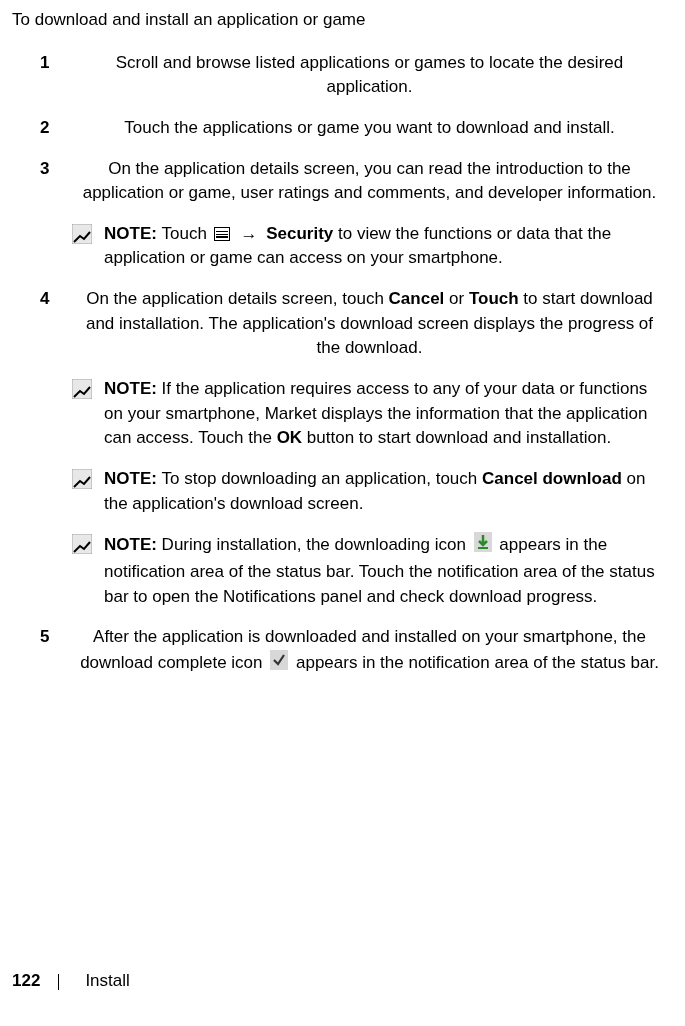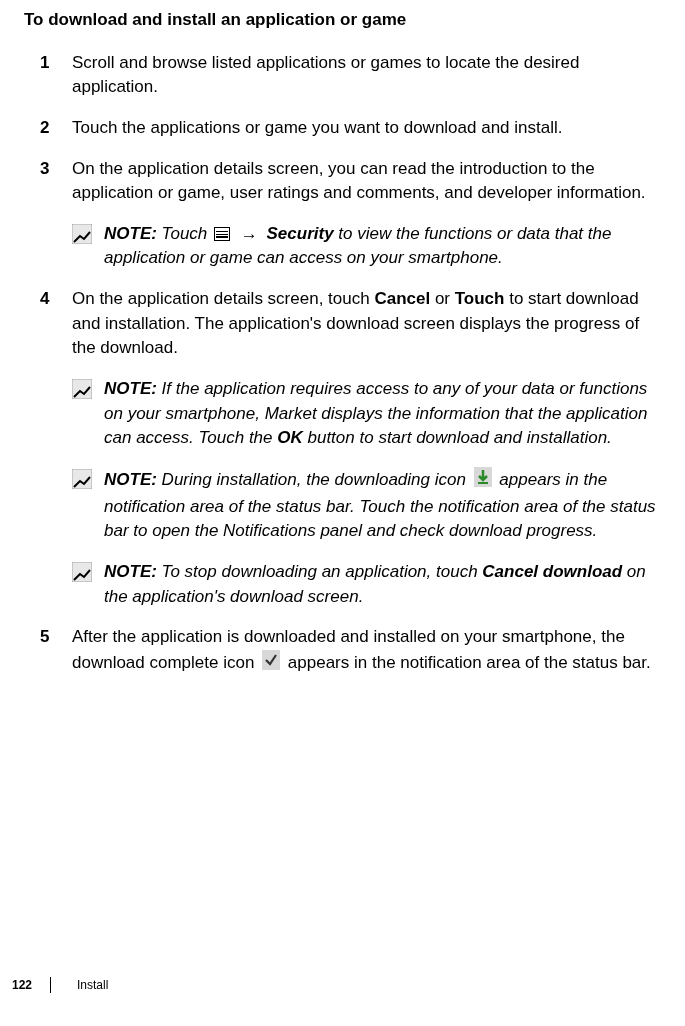--- a/index.html
+++ b/index.html
@@ -12,56 +12,56 @@
       font-size: 17px;
       line-height: 1.45;
       color: #000;
       background: #fff;
       width: 685px;
       height: 1026px;
       position: relative;
       padding: 8px 12px 8px 12px;
     }
     .heading {
-      font-weight: bold;
+      font-weight: normal;
       font-size: 17px;
       margin-bottom: 18px;
-      margin-left: 12px;
+      margin-left: 0;
     }
     .steps {
       margin-left: 28px;
     }
     .step {
       display: flex;
       margin-bottom: 16px;
     }
     .step-num {
       font-weight: bold;
       width: 32px;
       flex-shrink: 0;
     }
     .step-text {
       flex: 1;
       padding-right: 6px;
+      text-align: center;
     }
     .note-block {
       display: flex;
       margin-left: 32px;
       margin-bottom: 16px;
       padding-right: 6px;
     }
     .note-icon {
       width: 24px;
       flex-shrink: 0;
       padding-top: 2px;
     }
     .note-text {
       flex: 1;
       margin-left: 8px;
-      font-style: italic;
     }
     .bold {
       font-weight: bold;
     }
     .inline-icon {
       display: inline-block;
       vertical-align: middle;
       margin: 0 3px;
     }
     .menu-icon {
@@ -82,21 +82,21 @@
     .arrow {
       display: inline-block;
       margin: 0 4px;
     }
     .footer {
       position: absolute;
       bottom: 32px;
       left: 12px;
       display: flex;
       align-items: center;
-      font-size: 12px;
+      font-size: 17px;
       text-align: right;
     }
     .page-num {
       font-weight: bold;
       margin-right: 18px;
     }
     .divider {
       width: 1px;
       height: 16px;
       background: #000;
@@ -155,35 +155,35 @@
     <div class="note-text"><span class="bold">NOTE: </span>If the application requires access to any of your data or functions on your smartphone, Market displays the information that the application can access. Touch the <span class="bold">OK</span> button to start download and installation.</div>
   </div>
 
   <div class="note-block">
     <div class="note-icon">
       <svg class="note-svg-icon" viewBox="0 0 20 20">
         <rect x="0" y="0" width="20" height="20" fill="#e8e8e8" stroke="#666" stroke-width="0.5"></rect>
         <path d="M2 18 L8 12 L12 15 L18 8" stroke="#000" stroke-width="2" fill="none"></path>
       </svg>
     </div>
-    <div class="note-text"><span class="bold">NOTE: </span>During installation, the downloading icon <span class="inline-icon"><svg width="18" height="20" viewBox="0 0 18 20">
-            <rect x="0" y="0" width="18" height="20" fill="#d8d8d8"></rect>
-            <path d="M9 3 L9 12 M5 9 L9 13 L13 9" stroke="#2a8a2a" stroke-width="2.5" fill="none"></path>
-            <line x1="4" y1="16" x2="14" y2="16" stroke="#2a8a2a" stroke-width="2"></line>
-          </svg></span> appears in the notification area of the status bar. Touch the notification area of the status bar to open the Notifications panel and check download progress.</div>
+    <div class="note-text"><span class="bold">NOTE: </span>To stop downloading an application, touch <span class="bold">Cancel download</span> on the application's download screen.</div>
   </div>
 
   <div class="note-block">
     <div class="note-icon">
       <svg class="note-svg-icon" viewBox="0 0 20 20">
         <rect x="0" y="0" width="20" height="20" fill="#e8e8e8" stroke="#666" stroke-width="0.5"></rect>
         <path d="M2 18 L8 12 L12 15 L18 8" stroke="#000" stroke-width="2" fill="none"></path>
       </svg>
     </div>
-    <div class="note-text"><span class="bold">NOTE: </span>To stop downloading an application, touch <span class="bold">Cancel download</span> on the application's download screen.</div>
+    <div class="note-text"><span class="bold">NOTE: </span>During installation, the downloading icon <span class="inline-icon"><svg width="18" height="20" viewBox="0 0 18 20">
+            <rect x="0" y="0" width="18" height="20" fill="#d8d8d8"></rect>
+            <path d="M9 3 L9 12 M5 9 L9 13 L13 9" stroke="#2a8a2a" stroke-width="2.5" fill="none"></path>
+            <line x1="4" y1="16" x2="14" y2="16" stroke="#2a8a2a" stroke-width="2"></line>
+          </svg></span> appears in the notification area of the status bar. Touch the notification area of the status bar to open the Notifications panel and check download progress.</div>
   </div>
 
   <div class="step">
     <div class="step-num">5</div>
     <div class="step-text">After the application is downloaded and installed on your smartphone, the download complete icon <span class="inline-icon"><svg width="18" height="20" viewBox="0 0 18 20">
             <rect x="0" y="0" width="18" height="20" fill="#d8d8d8"></rect>
             <path d="M4 10 L8 14 L14 5" stroke="#333" stroke-width="2.2" fill="none"></path>
           </svg></span> appears in the notification area of the status bar.</div>
   </div>
 </div>

